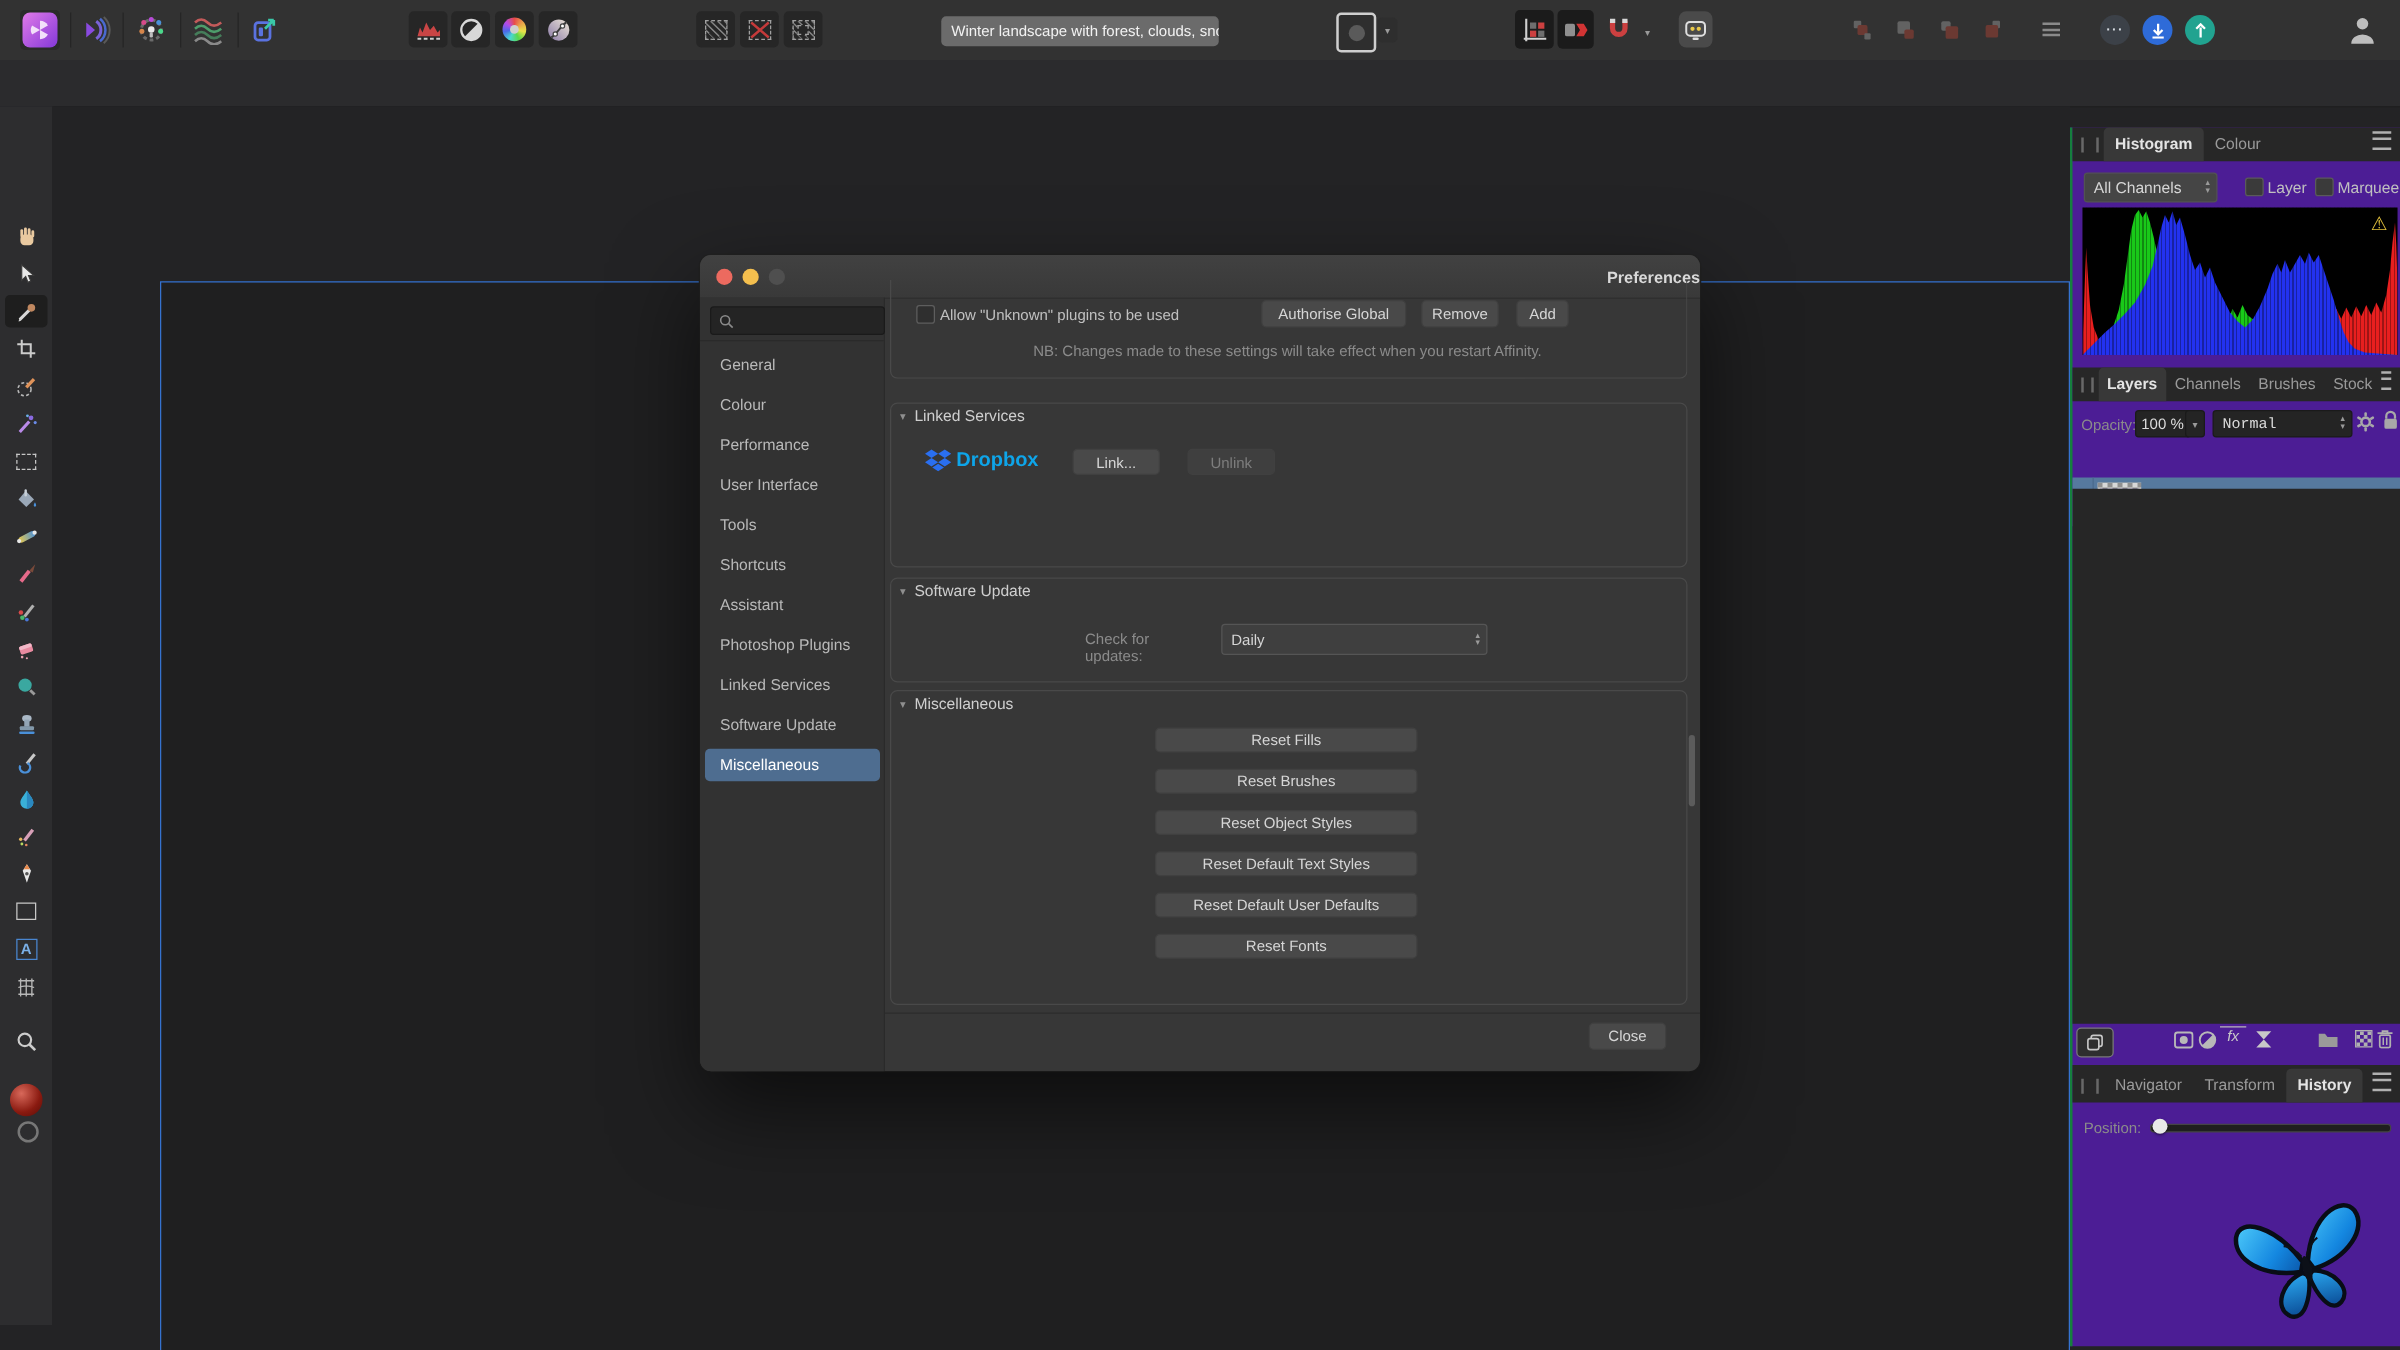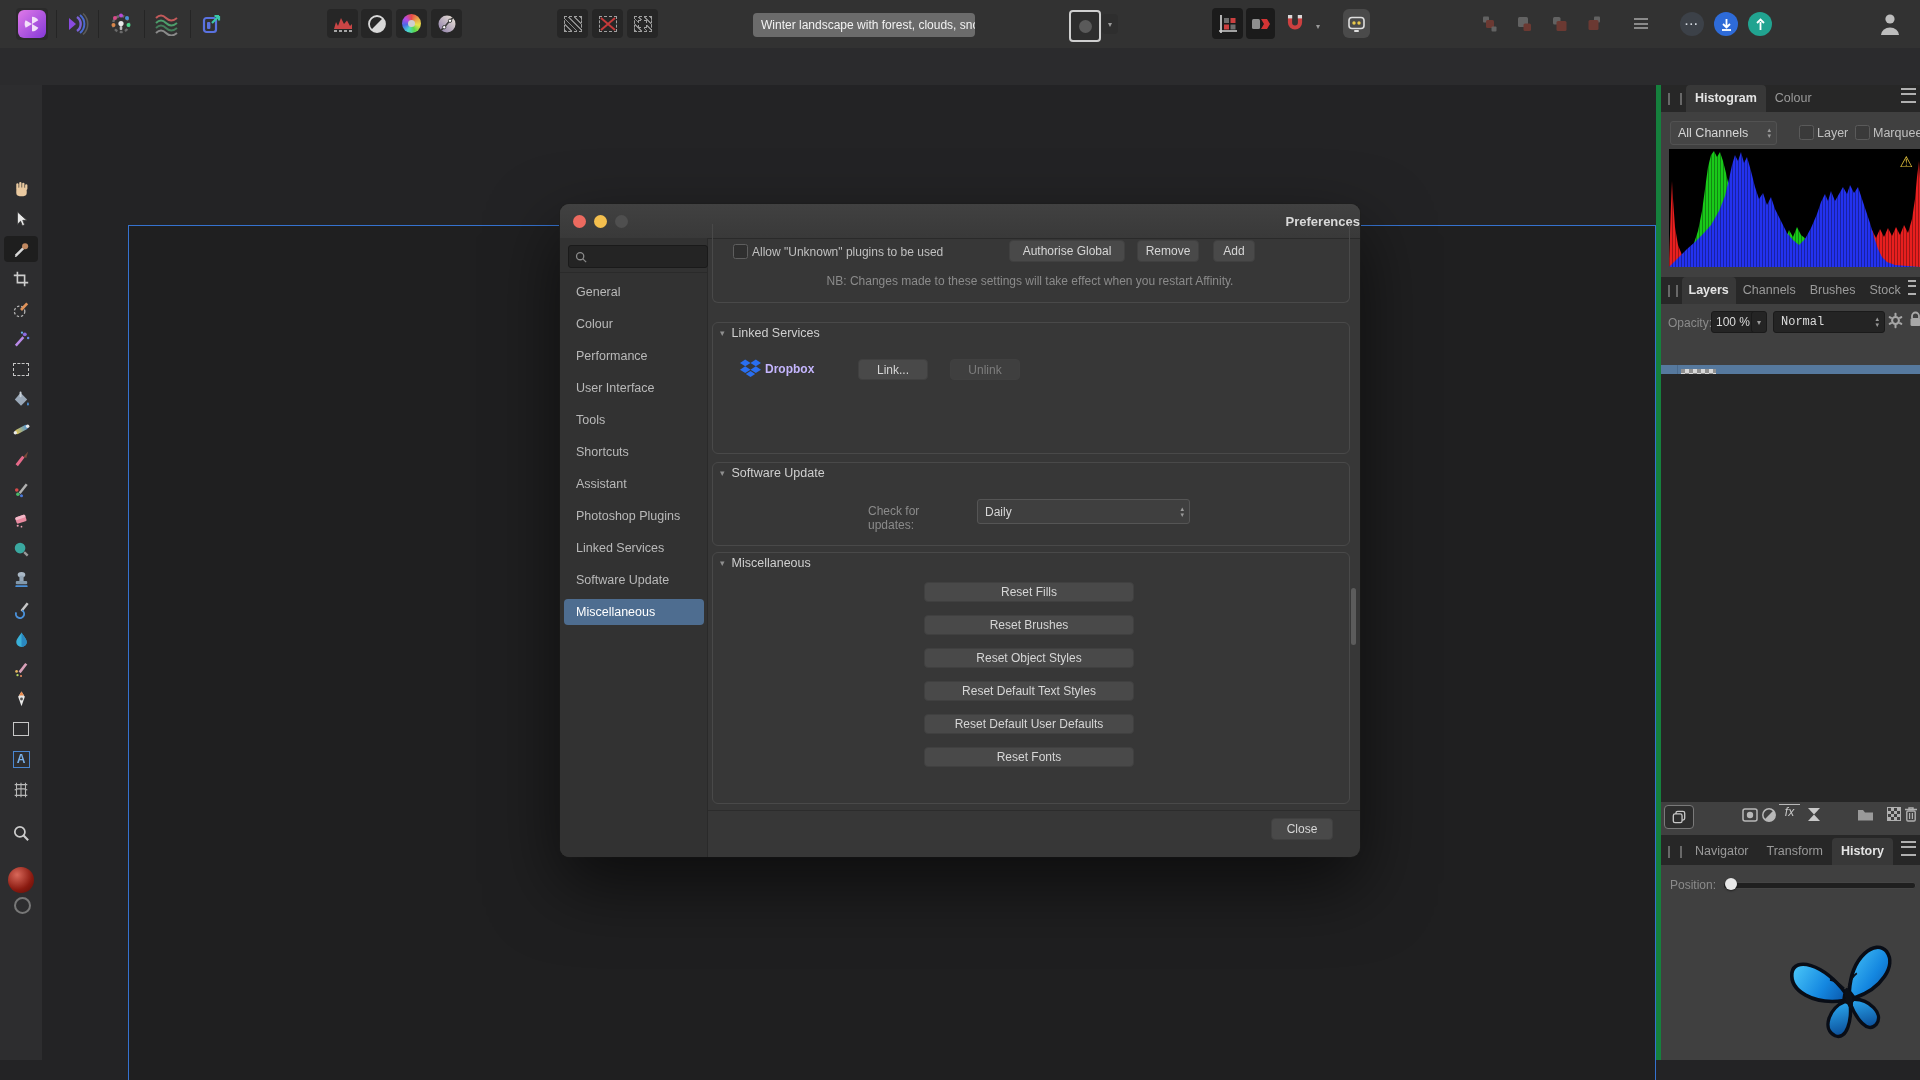--- a/index.html
+++ b/index.html
@@ -24,21 +24,21 @@
   .lbl{color:#c0c0c0;}
   .dim{color:#8b8b8b;}
   
   #toolcol{left:0;top:85px;width:42px;height:975px;background:#2d2d2f;border-right:1px solid #1f1f1f;}
   .tool{position:absolute;left:4px;width:34px;height:26px;display:flex;align-items:center;justify-content:center;}
   .tool.sel{background:#1e1e1e;border-radius:4px;}
   
   #canvas{left:42px;top:85px;width:1614px;height:975px;background:#232325;}
   #docrect{left:86px;top:140px;width:1528px;height:862px;background:#1f1f20;border:1px solid #3572cf;box-sizing:border-box;}
   
-  #rpanel{left:1656px;top:85px;width:264px;height:975px;background:#404040;border-left:5px solid #15803d;box-sizing:border-box;}
+  #rpanel{left:1656px;top:102px;width:264px;height:975px;background:#4c1d95;border-left:2px solid #15803d;box-sizing:border-box;}
   .tabbar{position:absolute;left:0;width:264px;height:27px;background:#272727;display:flex;align-items:flex-end;}
   .grip{width:10px;height:12px;margin:0 4px 7px 7px;border-left:2px solid #686868;border-right:2px solid #686868;}
   .tab{padding:6px 9px 7px 9px;font-size:12.5px;color:#9a9a9a;}
   .tab.on{background:#383838;color:#e4e4e4;border-radius:4px 4px 0 0;}
   .burger{margin-left:auto;margin-right:9px;margin-bottom:9px;width:15px;height:11px;
           border-top:2px solid #b0b0b0;border-bottom:2px solid #b0b0b0;}
   .burger::before{content:"";display:block;margin-top:2.5px;border-top:2px solid #b0b0b0;}
   .pfield{background:#242424;border:1px solid #1a1a1a;border-radius:3px;color:#dcdcdc;display:flex;align-items:center;}
   
   #dlg{left:560px;top:204px;width:800px;height:653px;background:#373737;border-radius:9px;
@@ -684,21 +684,21 @@
     <div class="a row" style="left:180px;top:155px;gap:4px;">
       <svg width="21" height="19" viewBox="0 0 21 19">
           <g fill="#2a6ff0">
             <polygon points="5.2,0.5 10.5,3.9 5.2,7.3 0,3.9"></polygon>
             <polygon points="15.8,0.5 21,3.9 15.8,7.3 10.5,3.9"></polygon>
             <polygon points="5.2,7.3 10.5,10.7 5.2,14.1 0,10.7"></polygon>
             <polygon points="15.8,7.3 21,10.7 15.8,14.1 10.5,10.7"></polygon>
             <polygon points="10.5,11.9 15.2,14.9 10.5,18 5.8,14.9"></polygon>
           </g>
         </svg>
-      <span style="color:#c4b5fd;font-size:12px;font-weight:bold;">Dropbox</span>
+      <span style="color:#0ea5e9;font-size:16px;font-weight:bold;">Dropbox</span>
     </div>
     <div class="a btn" style="left:298px;top:155px;width:70px;height:21px;">Link...</div>
     <div class="a btn disabled" style="left:390px;top:155px;width:70px;height:21px;">Unlink</div>
 
     <div class="groupbox" style="left:152px;top:258px;width:636px;height:82px;"></div>
     <div class="secthead" style="left:160px;top:262px;">
         <span>Software Update</span>
       </div>
     <div class="a dim" style="left:308px;top:300px;width:100px;text-align:left;">Check for updates:</div>
     <div class="a dd" style="left:417px;top:295px;width:211px;height:23px;background:#3f3f3f;border-color:#555;">

